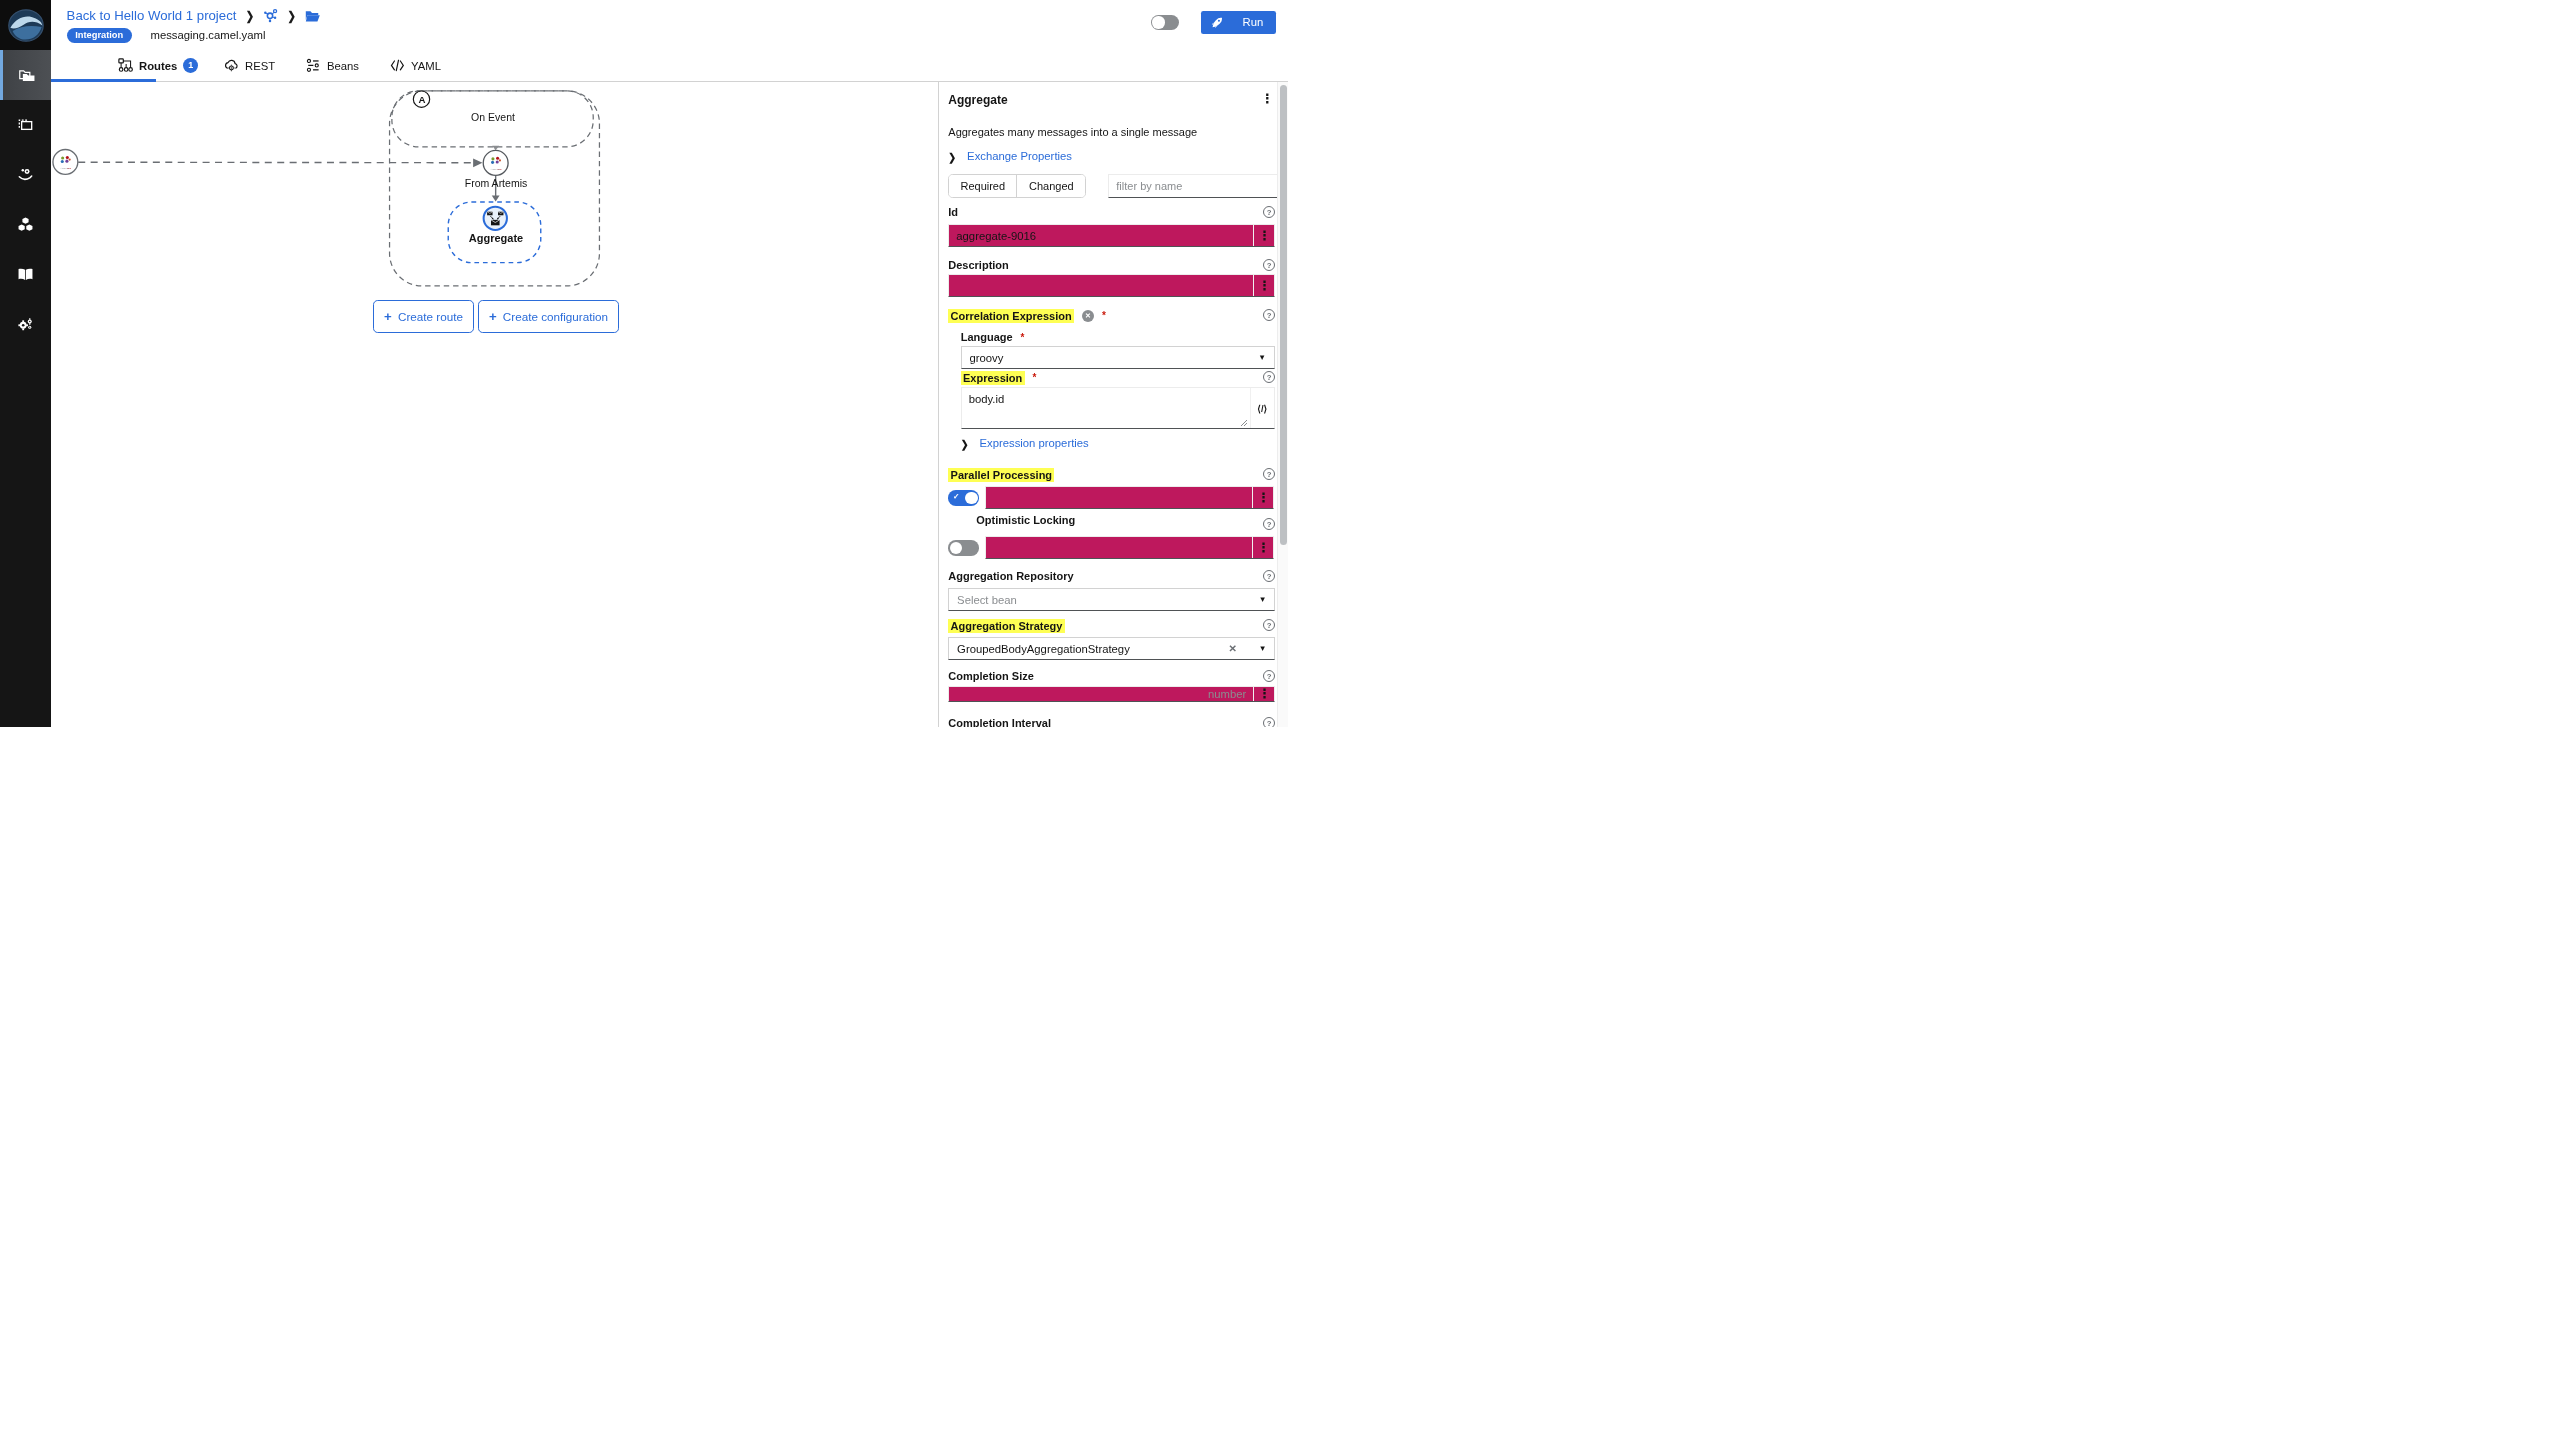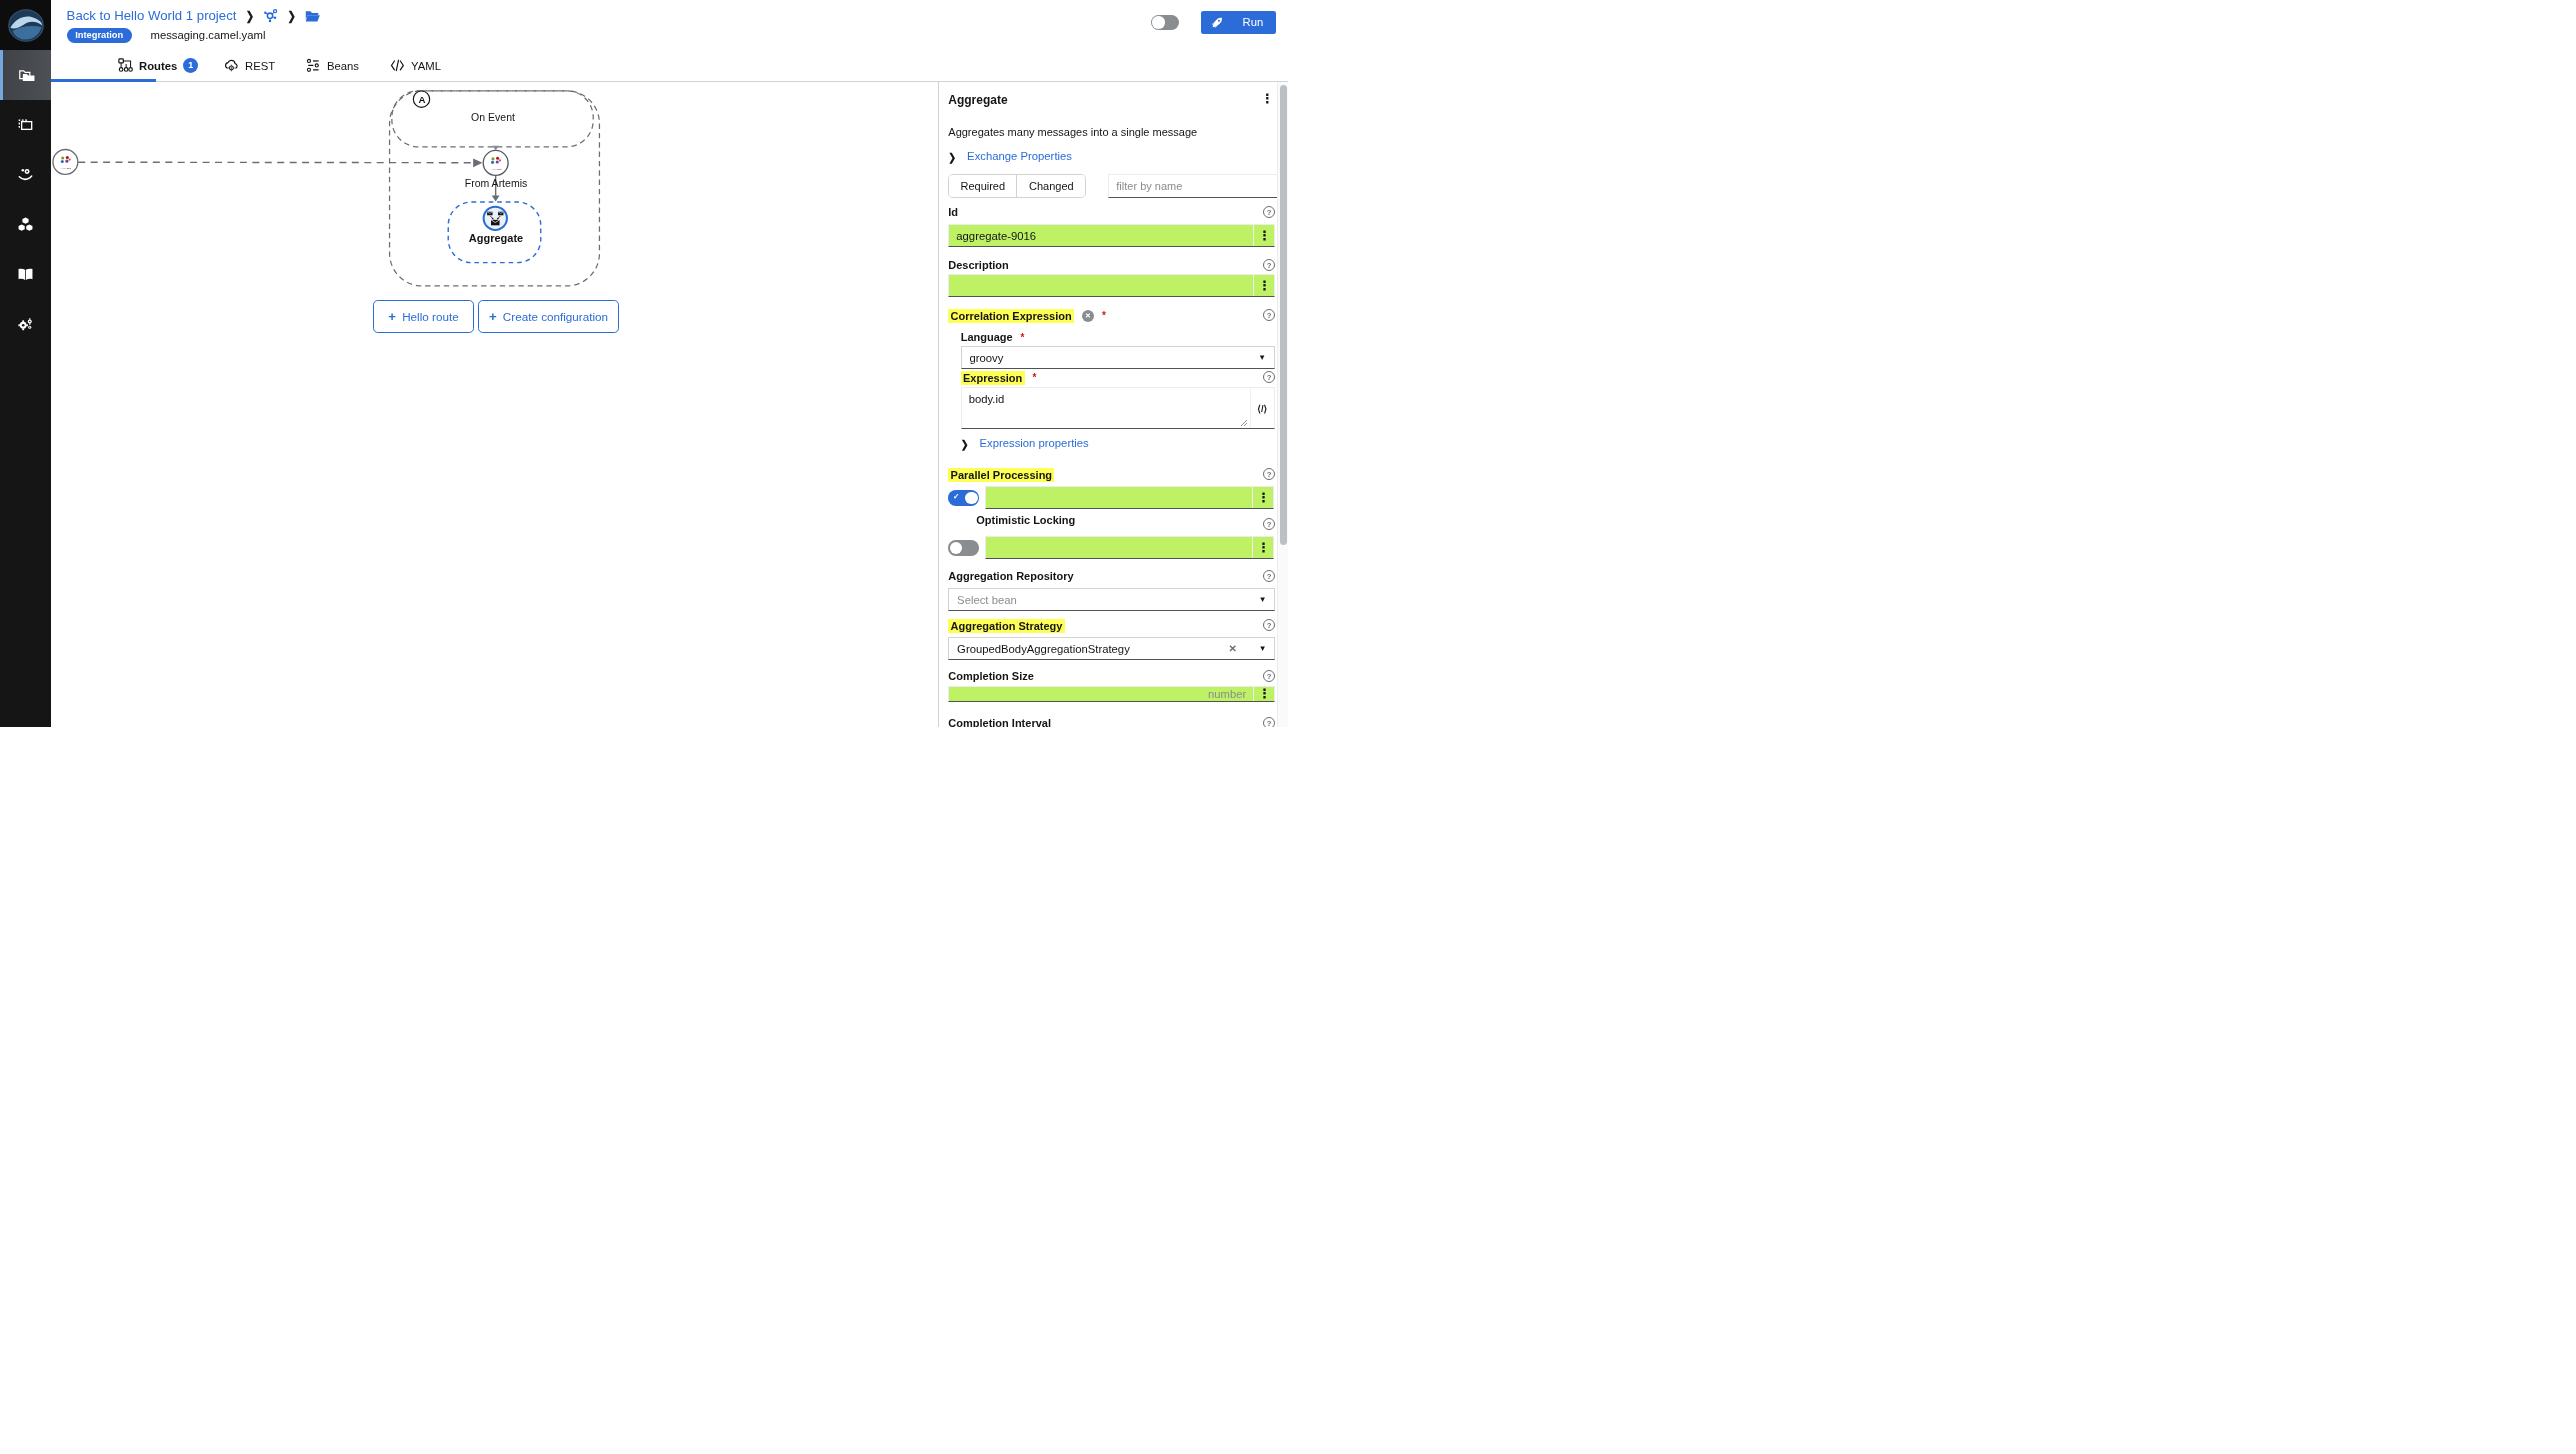--- a/index.html
+++ b/index.html
@@ -69,21 +69,21 @@
   .tgl-group button:first-child { border-right:0.8px solid #d2d2d2; }
   .flt-input { position:absolute; left:160px; top:0; width:199px; height:24px; border:0.8px solid #ececec;
                border-bottom:1.2px solid #4f5255; font-size:11px; padding:0 7px; color:#151515; font-family:inherit; }
   .flt-input::placeholder { color:#8a8d90; }
 
   .f-label { position:absolute; left:0; font-size:11px; font-weight:bold; display:flex; align-items:center; gap:7.8px; }
   .f-label .hl { background:#feff54; padding:0.8px 2.3px; }
   .req { color:#c9190b; font-size:10px; font-weight:bold; }
   .clear-ic { width:12.4px; height:12.4px; background:#8a8d90; border-radius:50%; color:#fff; font-size:7px;
               font-weight:bold; display:flex; align-items:center; justify-content:center; cursor:pointer; }
-  .f-box { position:absolute; left:0; width:327px; height:23px; display:flex; background:#bef264;
+  .f-box { position:absolute; left:0; width:327px; height:23px; display:flex; background:#be185d;
            border:0.8px solid #ececec; border-bottom:1.2px solid #4f5255; }
   .f-box input { flex:1; border:none; outline:none; font-size:11.3px; padding:0 7px; color:#151515;
                  font-family:inherit; min-width:0; background:transparent; }
   .f-box input::placeholder { color:#8a8d90; }
   .f-box .kzone { width:21px; border-left:0.8px solid #f0f0f0; display:flex; align-items:center; justify-content:center; }
   .sel-box { position:absolute; left:0; width:327px; height:23px; display:flex; align-items:center; background:#fff;
              border:0.8px solid #d2d2d2; border-bottom:1.2px solid #4f5255; font-size:11.3px; padding:0 7.8px; cursor:pointer; }
   .sel-box .val { flex:1; }
   .sel-box .ph { color:#8a8d90; }
   .sel-box .caret { font-size:7.8px; color:#151515; }
@@ -310,21 +310,21 @@
         <rect x="6" y="10.5" width="11" height="7"></rect>
           <path d="M6 10.5 l5.5 3.4 L17 10.5" stroke="#fff" stroke-width="0.9" fill="none"></path>
       </g>
     </svg>
     <div class="cnv-label" style="left:371px; top:17px; font-size:9.7px; font-weight:bold;">A</div>
     <div class="cnv-label" style="left:442px; top:35px;">On Event</div>
     <div class="cnv-label" style="left:445px; top:101px;">From Artemis</div>
     <div class="cnv-label bold" style="left:445px; top:156px;">Aggregate</div>
     <button class="create-btn" style="left:322px; top:218px; width:101px;">
       <span class="plus">+</span>
-      <span>Hello route</span>
+      <span>Create route</span>
     </button>
     <button class="create-btn" style="left:427px; top:218px; width:141px;">
       <span class="plus">+</span>
       <span>Create configuration</span>
     </button>
   </div>
 
   <div class="panel">
     <div class="panel-inner">
       <div class="p-title">Aggregate</div>

